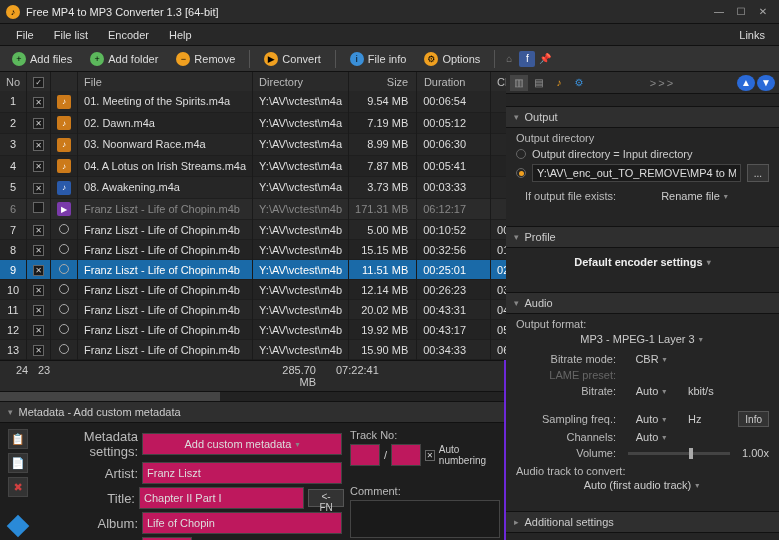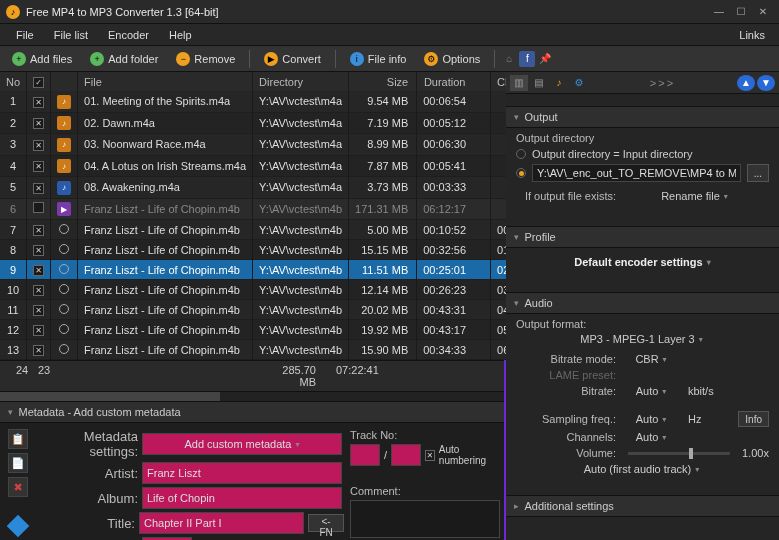--- a/index.html
+++ b/index.html
@@ -308,27 +308,27 @@
             <label>Metadata settings:</label>
             <div class="sel" style="width:200px">
               <span>Add custom metadata</span>
             </div>
           </div>
         <div class="frow">
             <label>Artist:</label>
             <input type="text" style="width: 200px;" value="Franz Liszt">
           </div>
         <div class="frow">
-            <label>Album:</label>
-            <input type="text" style="width: 200px;" value="Life of Chopin">
-          </div>
-        <div class="frow">
             <label>Title:</label>
             <input type="text" style="width: 170px;" value="Chapter II Part I">
             <button class="btn-sm">&lt;-FN</button>
+          </div>
+        <div class="frow">
+            <label>Album:</label>
+            <input type="text" style="width: 200px;" value="Life of Chopin">
           </div>
         <div class="frow">
             <label>Year:</label>
             <input type="text" style="width: 50px;" value="">
             <span style="width:12px"></span>
             <span class="chkbox">✕</span>
             <span style="margin-left:4px">Add encoder info</span>
           </div>
         <div class="frow">
             <label>Genre:</label>
@@ -436,20 +436,21 @@
             <span>Auto</span>
           </div>
         </div>
       <div class="rrow">
           <label class="lbl-right">Volume:</label>
           <div class="slider">
             <div class="sthumb"></div>
           </div>
           <span>1.00x</span>
         </div>
+      <div style="color:#bbb;margin-top:6px">Audio track to convert:</div>
       <div class="sel" style="width:100%;margin-top:2px">
           <span>Auto (first audio track)</span>
         </div>
     </div>
 
     <div class="rhdr collapsed">
         <span>Additional settings</span>
       </div>
   </div>
 </div>

